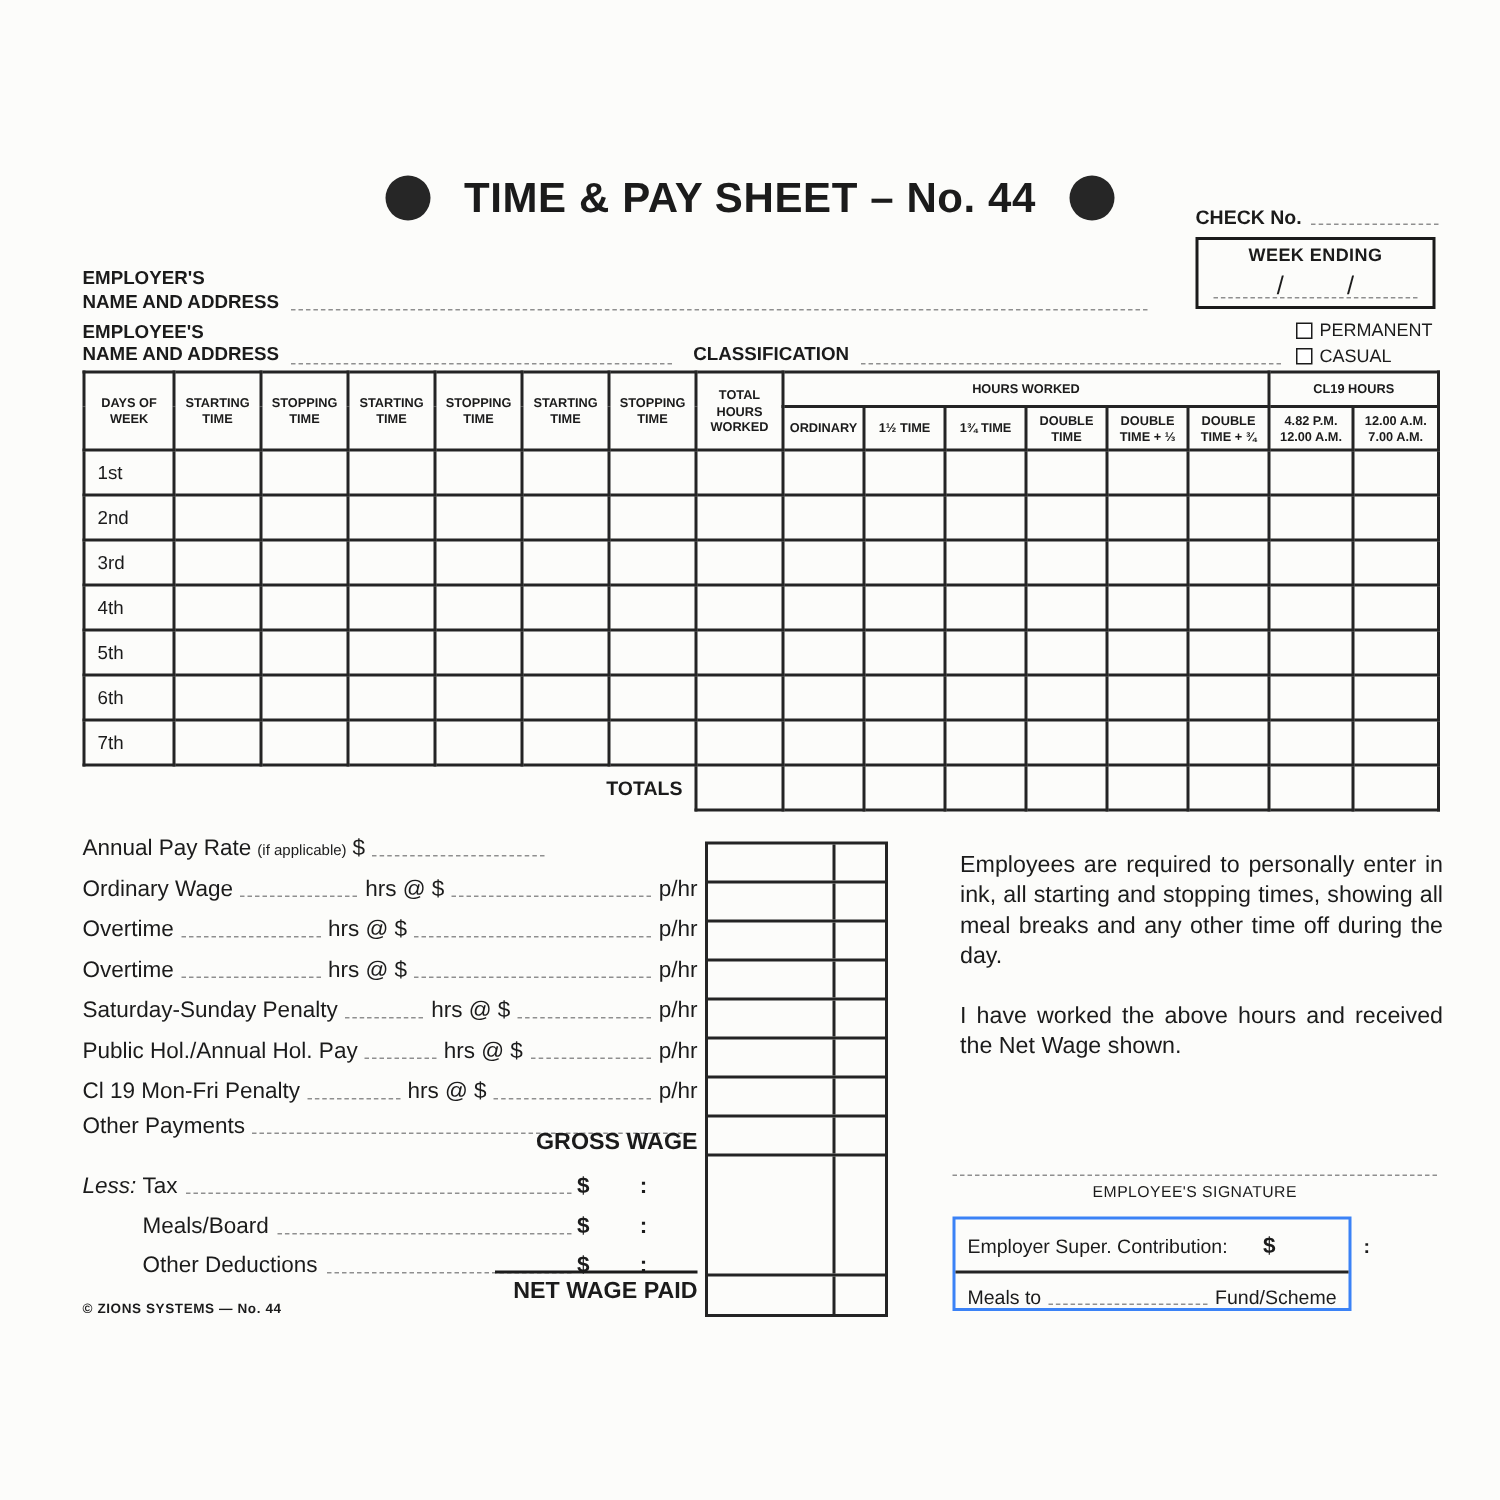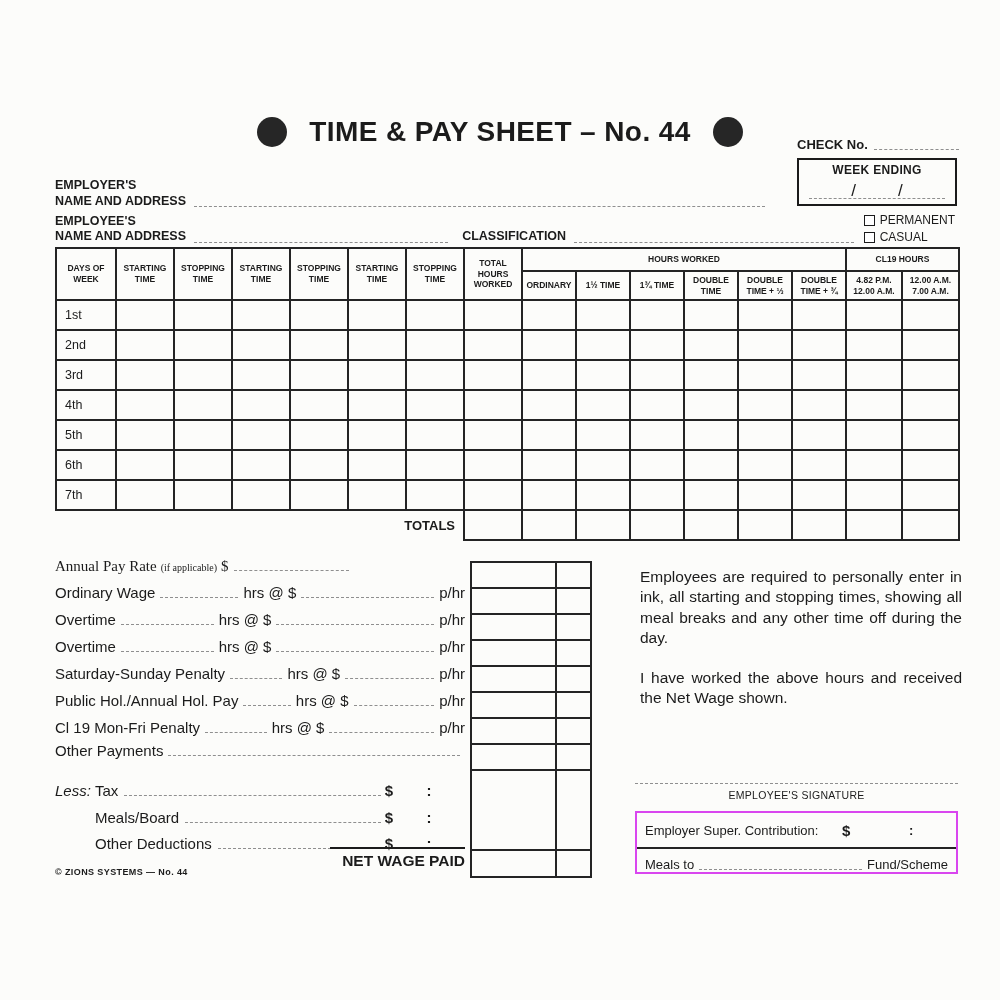--- a/index.html
+++ b/index.html
@@ -61,21 +61,21 @@
   .ded-colon{width:72px;flex:none;text-align:center;font-weight:700;}
   .sum-line{position:absolute;left:330px;top:847px;width:135px;border-bottom:2px solid #1b1b1b;}
   .credit{position:absolute;left:55px;top:867px;font-size:9px;font-weight:700;letter-spacing:.4px;}
 
   
   .notice{position:absolute;left:640px;top:567px;width:322px;font-size:15.5px;text-align:justify;line-height:1.32;}
   .notice p{margin:0;}
   .notice p + p{margin-top:19px;}
   .sig-line{position:absolute;left:635px;top:783px;width:323px;border-bottom:1px dashed #8f8f8f;}
   .sig-label{position:absolute;left:635px;top:789px;width:323px;text-align:center;font-size:10.5px;letter-spacing:.3px;}
-  .super-box{position:absolute;left:635px;top:811px;width:323px;height:63px;border:2px solid #d946ef;box-sizing:border-box;font-size:13px;}
+  .super-box{position:absolute;left:635px;top:811px;width:266px;height:63px;border:2px solid #3b82f6;box-sizing:border-box;font-size:13px;}
   .sb-row1{height:36px;box-sizing:border-box;border-bottom:2px solid #242424;position:relative;display:flex;align-items:center;padding-left:8px;}
   .sb-dollar{position:absolute;left:205px;font-weight:700;font-size:15px;}
   .sb-colon{position:absolute;left:272px;font-weight:700;}
   .sb-row2{height:23px;display:flex;align-items:flex-end;padding:0 8px 4px 8px;}
   .sb-fill{flex:1;border-bottom:1px dashed #8f8f8f;margin:0 5px 2px 5px;}
 </style>
 </head>
 <body>
 
 <div class="sheet">
@@ -358,21 +358,21 @@
     <div class="mg-row tall">
         <div class="mg-main"></div>
         <div class="mg-cents"></div>
       </div>
     <div class="mg-row last">
         <div class="mg-main"></div>
         <div class="mg-cents"></div>
       </div>
   </div>
 
-  <div class="pline" style="top:552px;font-family:Liberation Serif, serif;">
+  <div class="pline" style="top:552px;">
     <span>Annual Pay Rate</span>
     <span class="small-note">(if applicable)</span>
     <span>$</span>
     <span class="pl-fill fixed"></span>
   </div>
 
   <div class="pline" style="top:579px;">
     <span>Ordinary Wage</span>
     <span class="pl-fill"></span>
     <span>hrs @ $</span>
@@ -413,20 +413,21 @@
     <span>hrs @ $</span>
     <span class="pl-fill2"></span>
     <span>p/hr</span>
   </div>
 
   <div class="pline" style="top:737px;">
     <span>Other Payments</span>
     <span class="pl-fill"></span>
   </div>
 
+  <div class="gross" style="top:753px;">GROSS WAGE</div>
 
   <div class="ded" style="top:777px;">
     <span class="less">Less:</span>
     <span>Tax</span>
     <span class="ded-fill"></span>
     <span class="ded-dollar">$</span>
     <span class="ded-colon">:</span>
   </div>
   <div class="ded" style="top:804px;">
     <span class="ded-sp"></span>

